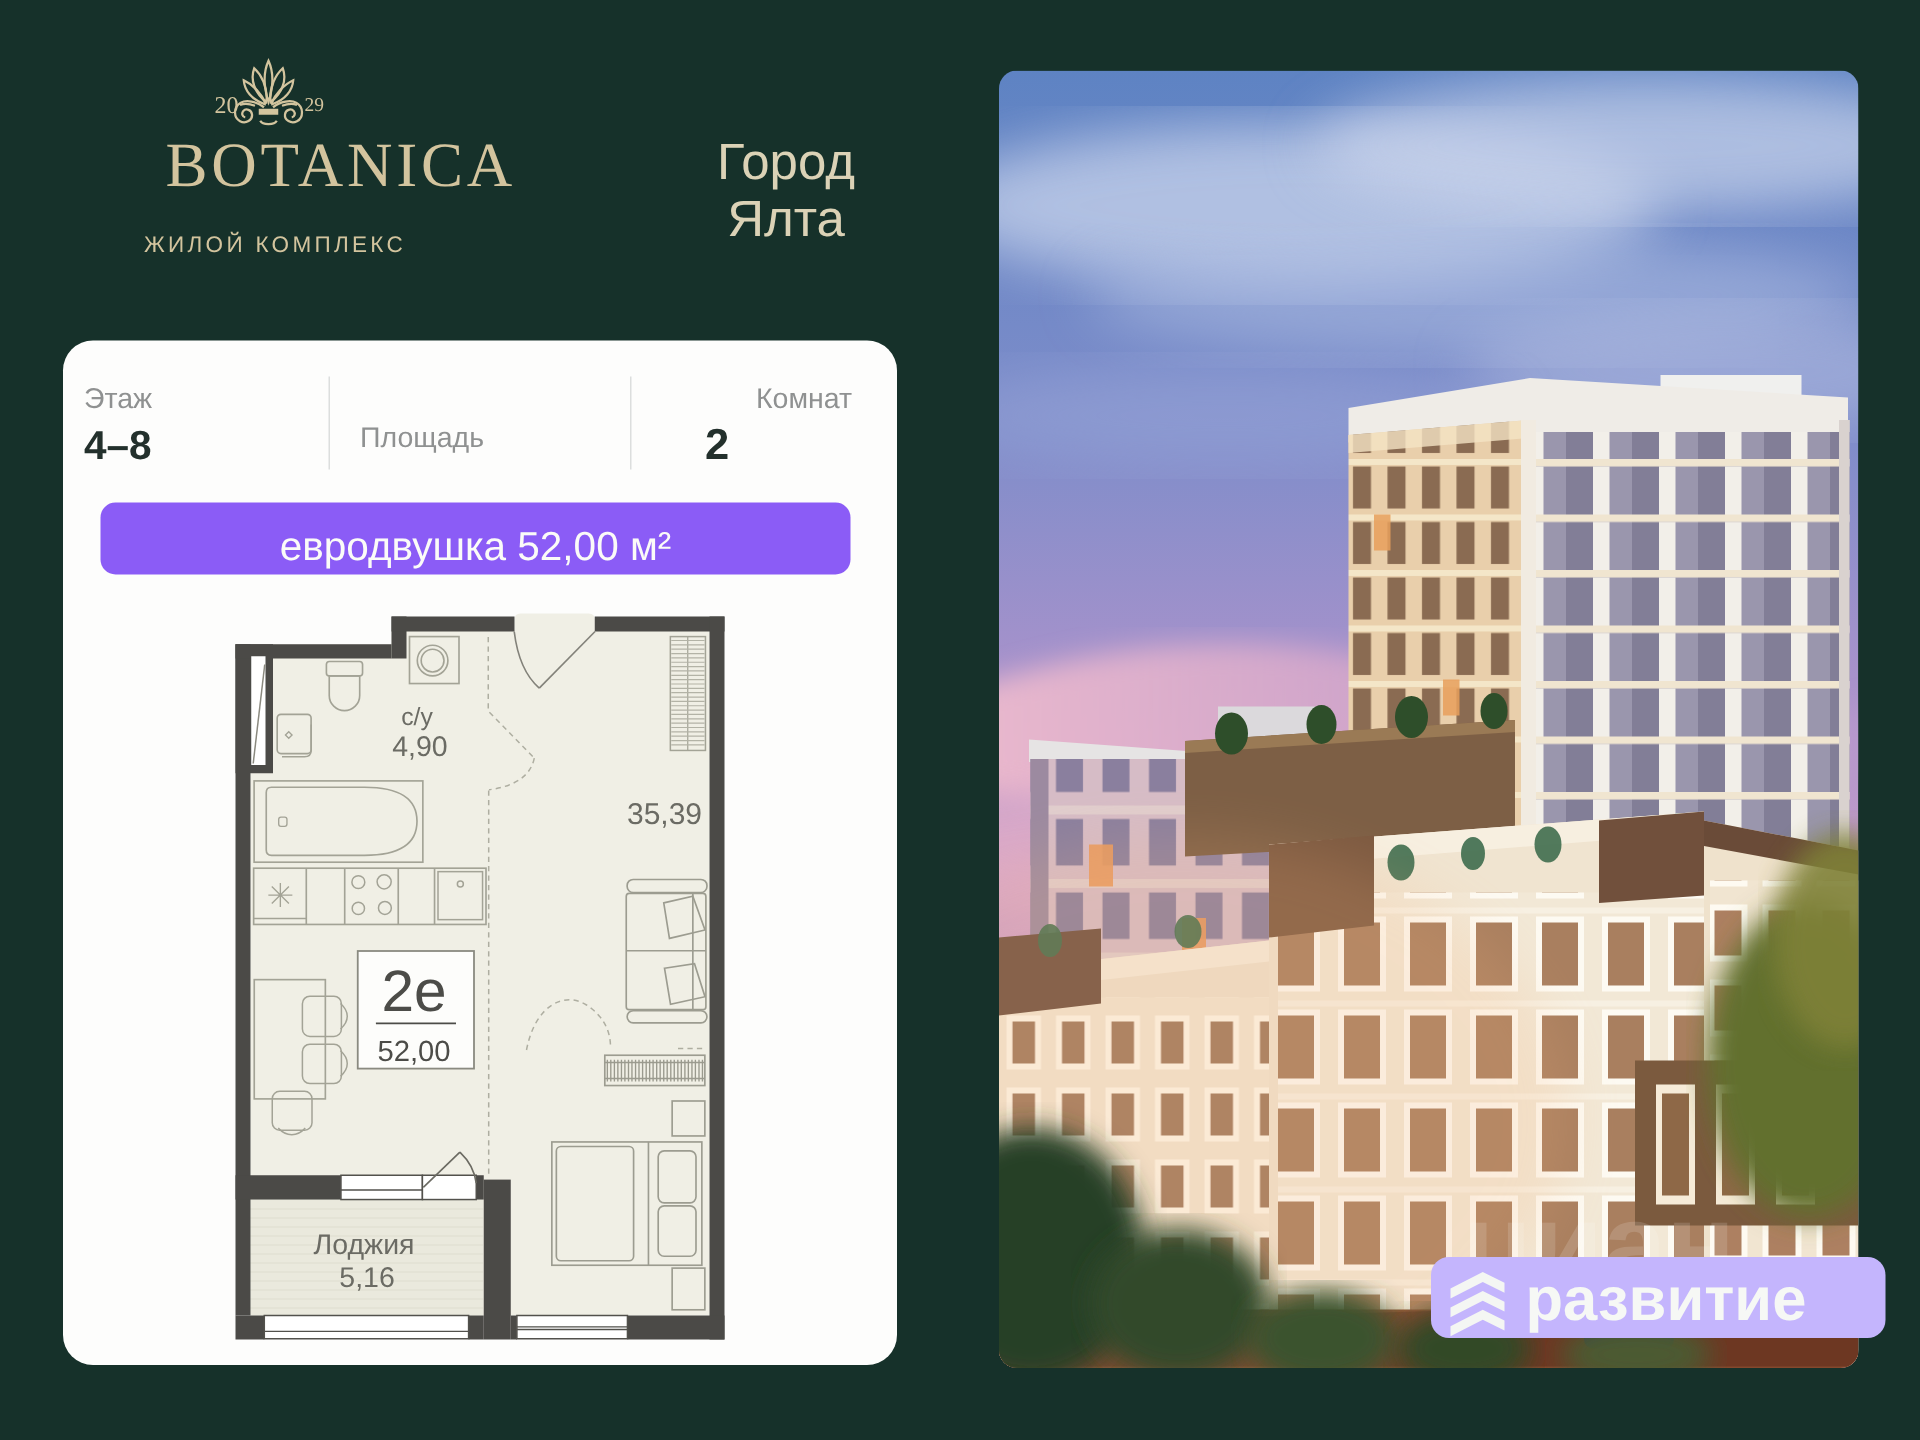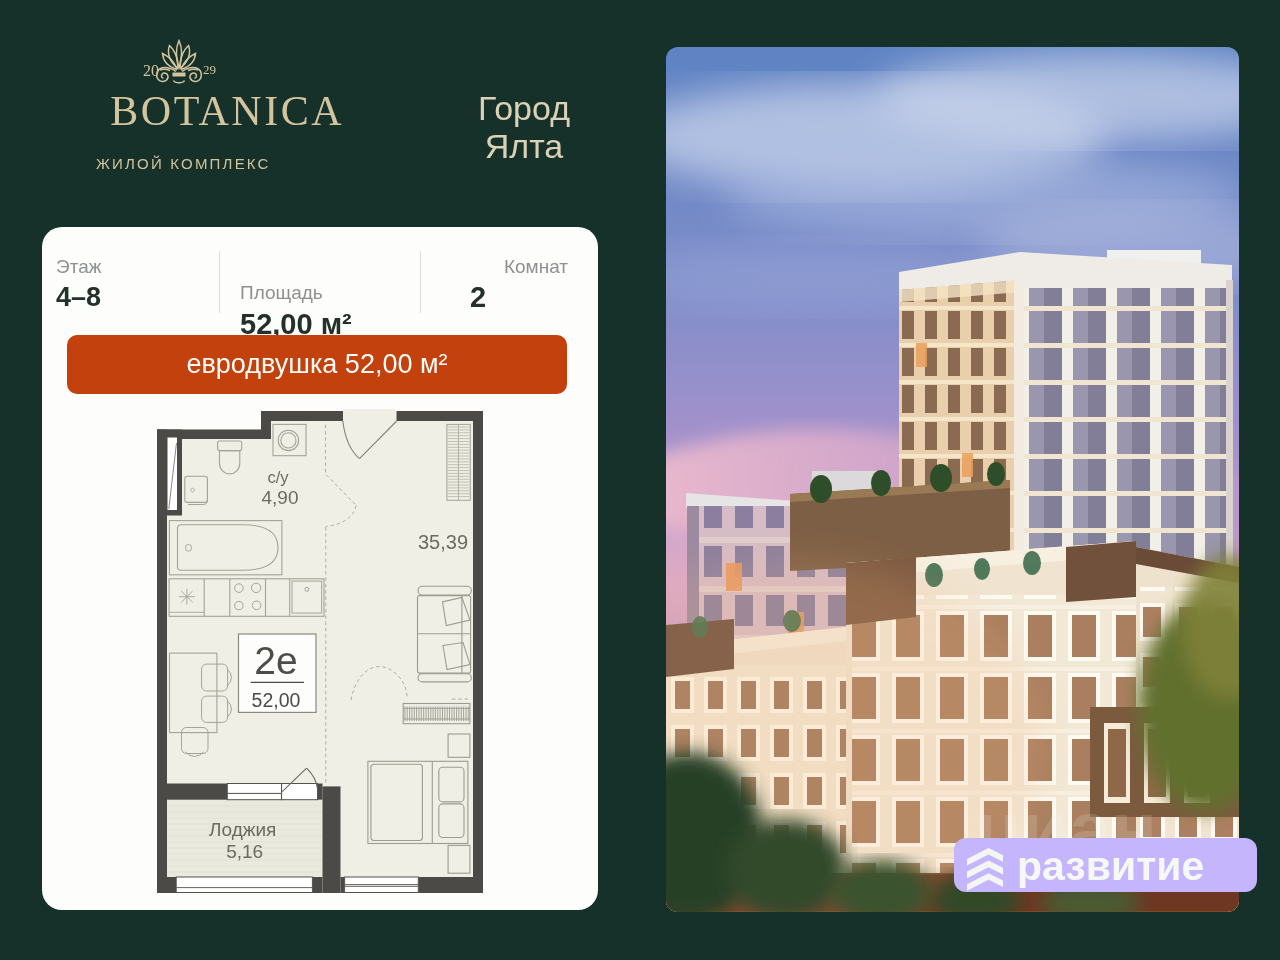--- a/index.html
+++ b/index.html
@@ -44,32 +44,31 @@
 
 <div class="abs" style="left:56px;top:256px;width:118px;text-align:left;">
   <div style="color:#8f9191;font-size:19px;">Этаж</div>
   <div style="color:#23302c;font-size:27px;font-weight:bold;margin-top:4px;">4–8</div>
 </div>
 
 <div class="abs" style="left:219px;top:251px;width:1px;height:62px;background:#dcdedd;"></div>
 
 <div class="abs" style="left:240px;top:272px;width:165px;text-align:left;margin-top:10px;">
   <div style="color:#8f9191;font-size:19px;">Площадь</div>
-  <div style="color:#23302c;font-size:29px;font-weight:bold;margin-top:4px;">52,00 м²</div>
 </div>
 
 <div class="abs" style="left:420px;top:251px;width:1px;height:62px;background:#dcdedd;"></div>
 
 <div class="abs" style="left:440px;top:256px;width:128px;text-align:right;">
   <div style="color:#8f9191;font-size:19px;">Комнат</div>
 </div>
 
 <div class="abs" style="left:418px;top:281px;width:120px;text-align:center;color:#23302c;font-size:29px;font-weight:bold;">2</div>
 
-<div class="abs" style="left:67px;top:335px;width:500px;height:59px;background:#c2410c;border-radius:10px;color:#fbfbf8;font-size:27px;text-align:center;line-height:59px;">евродвушка 52,00 м²</div>
+<div class="abs" style="left:67px;top:335px;width:500px;height:48px;background:#8b5cf6;border-radius:10px;color:#fbfbf8;font-size:27px;text-align:center;line-height:59px;">евродвушка 52,00 м²</div>
 
 <div class="abs" style="left:42px;top:400px;width:555px;height:500px;">
 <svg width="555" height="500" viewBox="42 400 555 500" fill="none">
 
   <rect x="167" y="420" width="306" height="457" fill="#f0efe5"></rect>
 
   <rect x="100" y="400" width="161" height="29.5" fill="#fdfdfc"></rect>
 
   <path d="M343 421 L343 413 Q343 409 347 409 L392.5 409 Q396.5 409 396.5 413 L396.5 421 Z" fill="#f0efe5"></path>
 

